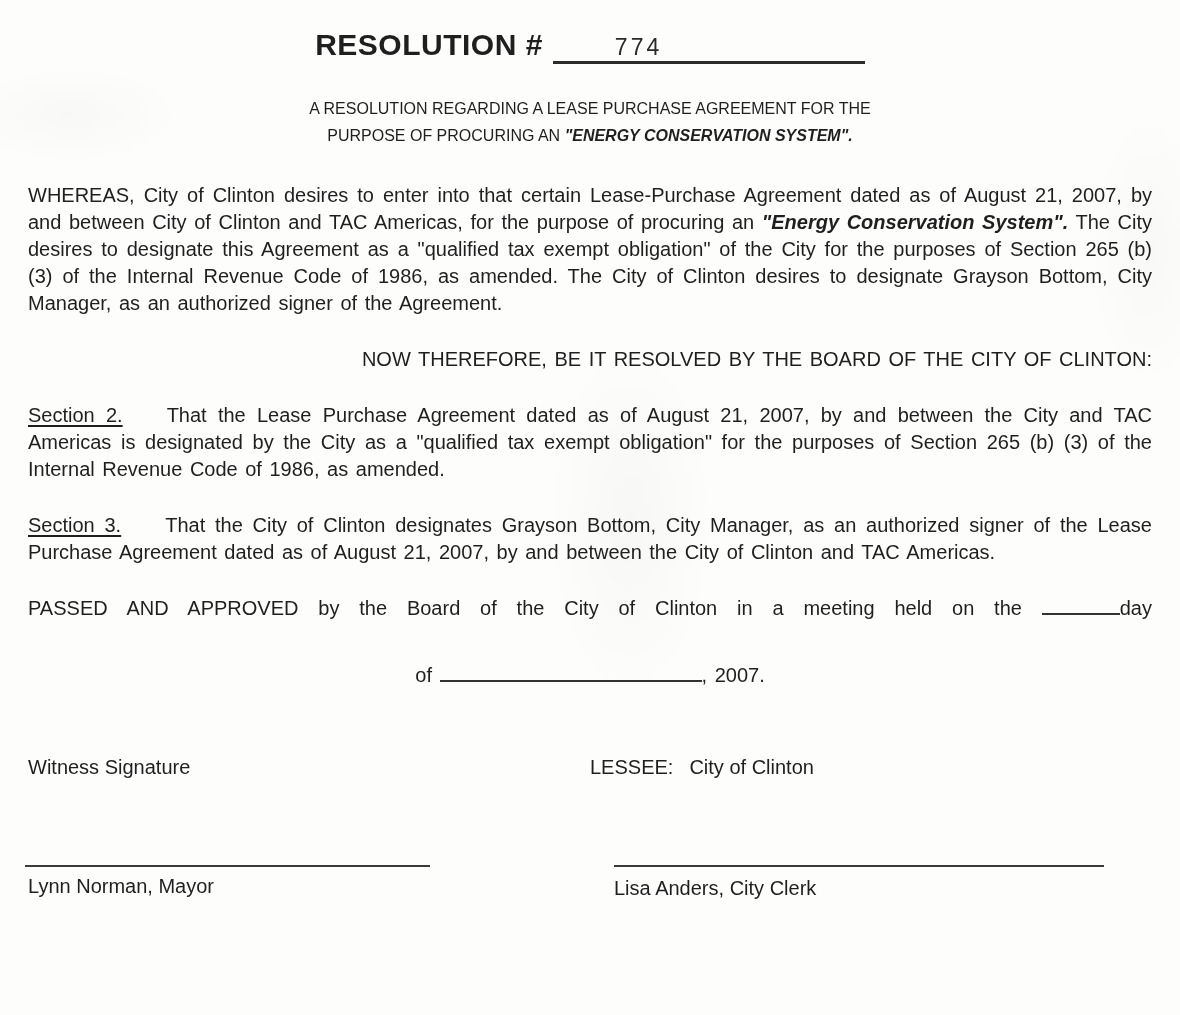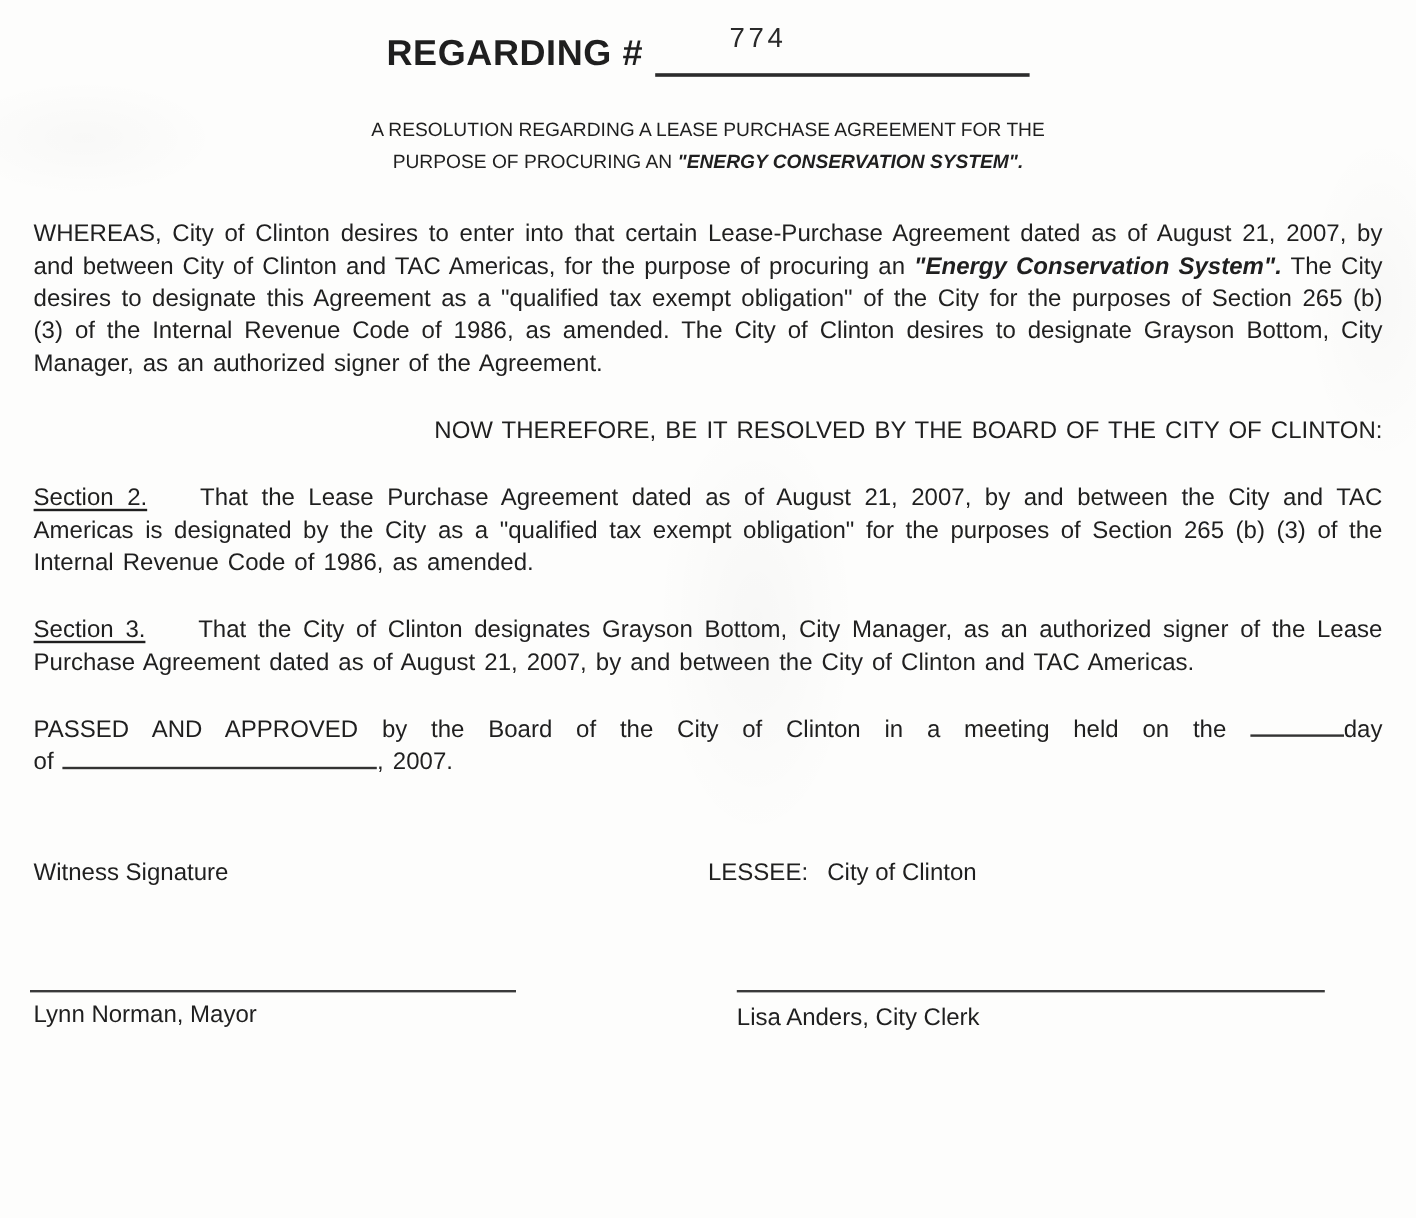--- a/index.html
+++ b/index.html
@@ -25,21 +25,21 @@
   .title{
     font-size:30px;font-weight:700;letter-spacing:0.5px;
     padding-bottom:2px;
   }
   .title-blank{
     display:inline-block;position:relative;
     width:312px;height:38px;margin-left:10px;
     border-bottom:3px solid #2c2c2c;
   }
   .res-num{
-    position:absolute;left:62px;bottom:16px;
+    position:absolute;left:62px;bottom:0;
     font-size:23px;font-weight:400;letter-spacing:3px;color:#2a2a2a;
   }
   .subtitle{
     margin-top:31px;
     text-align:center;
     font-size:16px;line-height:27px;
   }
   .emph{font-weight:700;font-style:italic;}
   .para{
     font-size:20px;line-height:27px;
@@ -47,21 +47,21 @@
     word-spacing:2px;
     margin:29px 0 0 0;
   }
   .para.first{margin-top:33px;}
   .para.single{text-align:right;}
   .sec-label{text-decoration:underline;text-underline-offset:3px;text-decoration-thickness:1.5px;}
   .sec-gap{display:inline-block;width:44px;}
   .lessee-gap{display:inline-block;width:16px;}
   .passed{margin-top:29px;font-size:20px;line-height:27px;word-spacing:2px;}
   .pline1{text-align:justify;text-align-last:justify;}
-  .pline2{text-align:left;}
+  .pline2{text-align:center;margin-top:40px;}
   .blank{
     display:inline-block;height:14px;
     border-bottom:2px solid #333;
     vertical-align:baseline;
   }
   .blank-day{width:78px;}
   .blank-month{width:262px;}
   .sig-top{
     display:grid;grid-template-columns:562px 1fr;
     margin-top:66px;
@@ -76,21 +76,21 @@
   .sig-line-right{width:490px;height:0;border-bottom:2.5px solid #3a3a3a;}
   .sig-name{margin-top:7px;}
   .sig-col-right .sig-name{margin-top:9px;}
 </style>
 </head>
 <body>
 
 <div class="page">
 
   <div class="title-row">
-    <span class="title">REGARDING #</span>
+    <span class="title">RESOLUTION #</span>
     <span class="title-blank">
         <span class="res-num">774</span>
       </span>
   </div>
 
   <div class="subtitle">
     <span>A RESOLUTION REGARDING A LEASE PURCHASE AGREEMENT FOR THE</span><br>
     <span>PURPOSE OF PROCURING AN </span><span class="emph">"ENERGY CONSERVATION SYSTEM".</span>
   </div>
 

